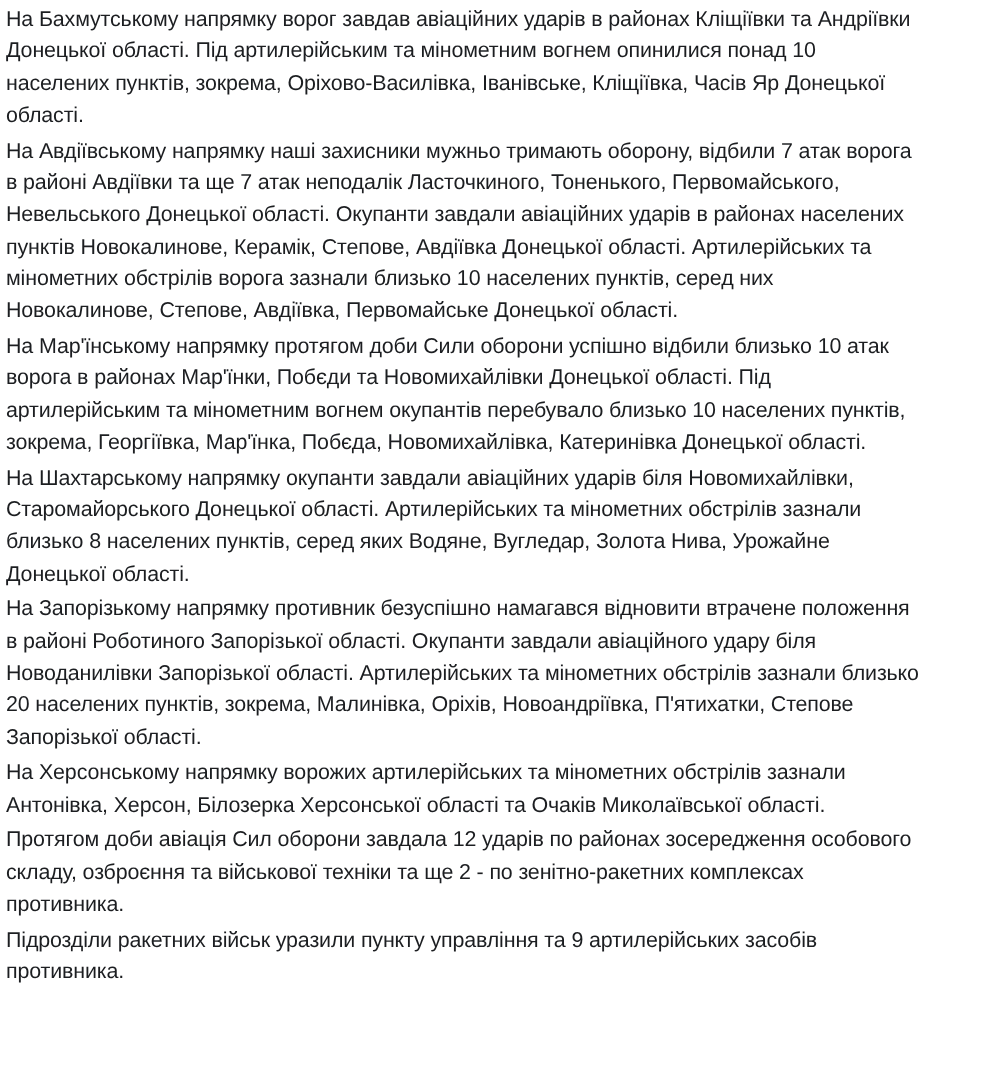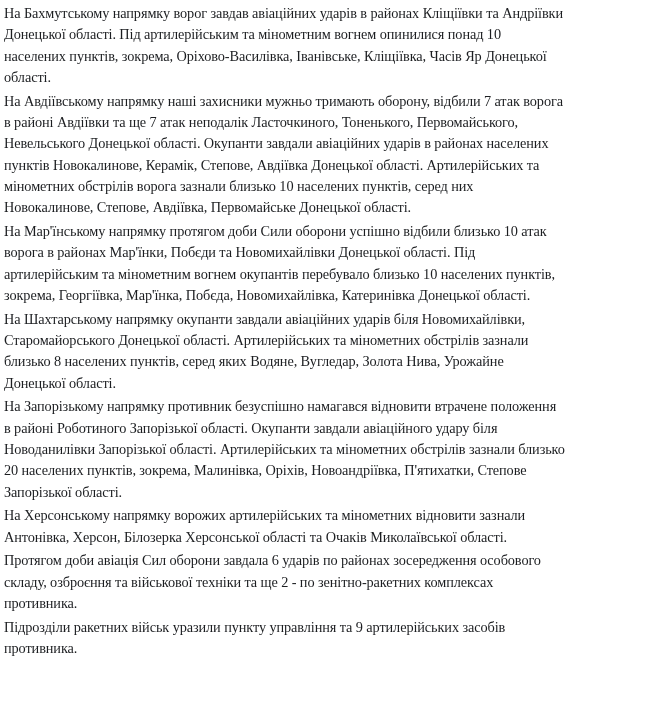--- a/index.html
+++ b/index.html
@@ -19,21 +19,20 @@
     padding: 3px 6px 0 4px;
     color: #1c1e21;
     font-size: 14.3px;
     line-height: 21.3px;
     letter-spacing: -0.1px;
   }
   .post-paragraph {
     margin: 0 0 2.5px 0;
     white-space: pre-line; 
     font-weight: 400;
-    font-family: Liberation Serif, serif;
   }
 </style>
 </head>
 <body>
 
 <div class="post-body">
   <p class="post-paragraph">На Бахмутському напрямку ворог завдав авіаційних ударів в районах Кліщіївки та Андріївки
 Донецької області. Під артилерійським та мінометним вогнем опинилися понад 10
 населених пунктів, зокрема, Оріхово-Василівка, Іванівське, Кліщіївка, Часів Яр Донецької
 області.</p>
@@ -49,20 +48,20 @@
 зокрема, Георгіївка, Мар'їнка, Побєда, Новомихайлівка, Катеринівка Донецької області.</p>
   <p class="post-paragraph">На Шахтарському напрямку окупанти завдали авіаційних ударів біля Новомихайлівки,
 Старомайорського Донецької області. Артилерійських та мінометних обстрілів зазнали
 близько 8 населених пунктів, серед яких Водяне, Вугледар, Золота Нива, Урожайне
 Донецької області.</p>
   <p class="post-paragraph">На Запорізькому напрямку противник безуспішно намагався відновити втрачене положення
 в районі Роботиного Запорізької області. Окупанти завдали авіаційного удару біля
 Новоданилівки Запорізької області. Артилерійських та мінометних обстрілів зазнали близько
 20 населених пунктів, зокрема, Малинівка, Оріхів, Новоандріївка, П'ятихатки, Степове
 Запорізької області.</p>
-  <p class="post-paragraph">На Херсонському напрямку ворожих артилерійських та мінометних відновити зазнали
+  <p class="post-paragraph">На Херсонському напрямку ворожих артилерійських та мінометних обстрілів зазнали
 Антонівка, Херсон, Білозерка Херсонської області та Очаків Миколаївської області.</p>
-  <p class="post-paragraph">Протягом доби авіація Сил оборони завдала 6 ударів по районах зосередження особового
+  <p class="post-paragraph">Протягом доби авіація Сил оборони завдала 12 ударів по районах зосередження особового
 складу, озброєння та військової техніки та ще 2 - по зенітно-ракетних комплексах
 противника.</p>
   <p class="post-paragraph">Підрозділи ракетних військ уразили пункту управління та 9 артилерійських засобів
 противника.</p>
 </div>
 
 </body></html>

